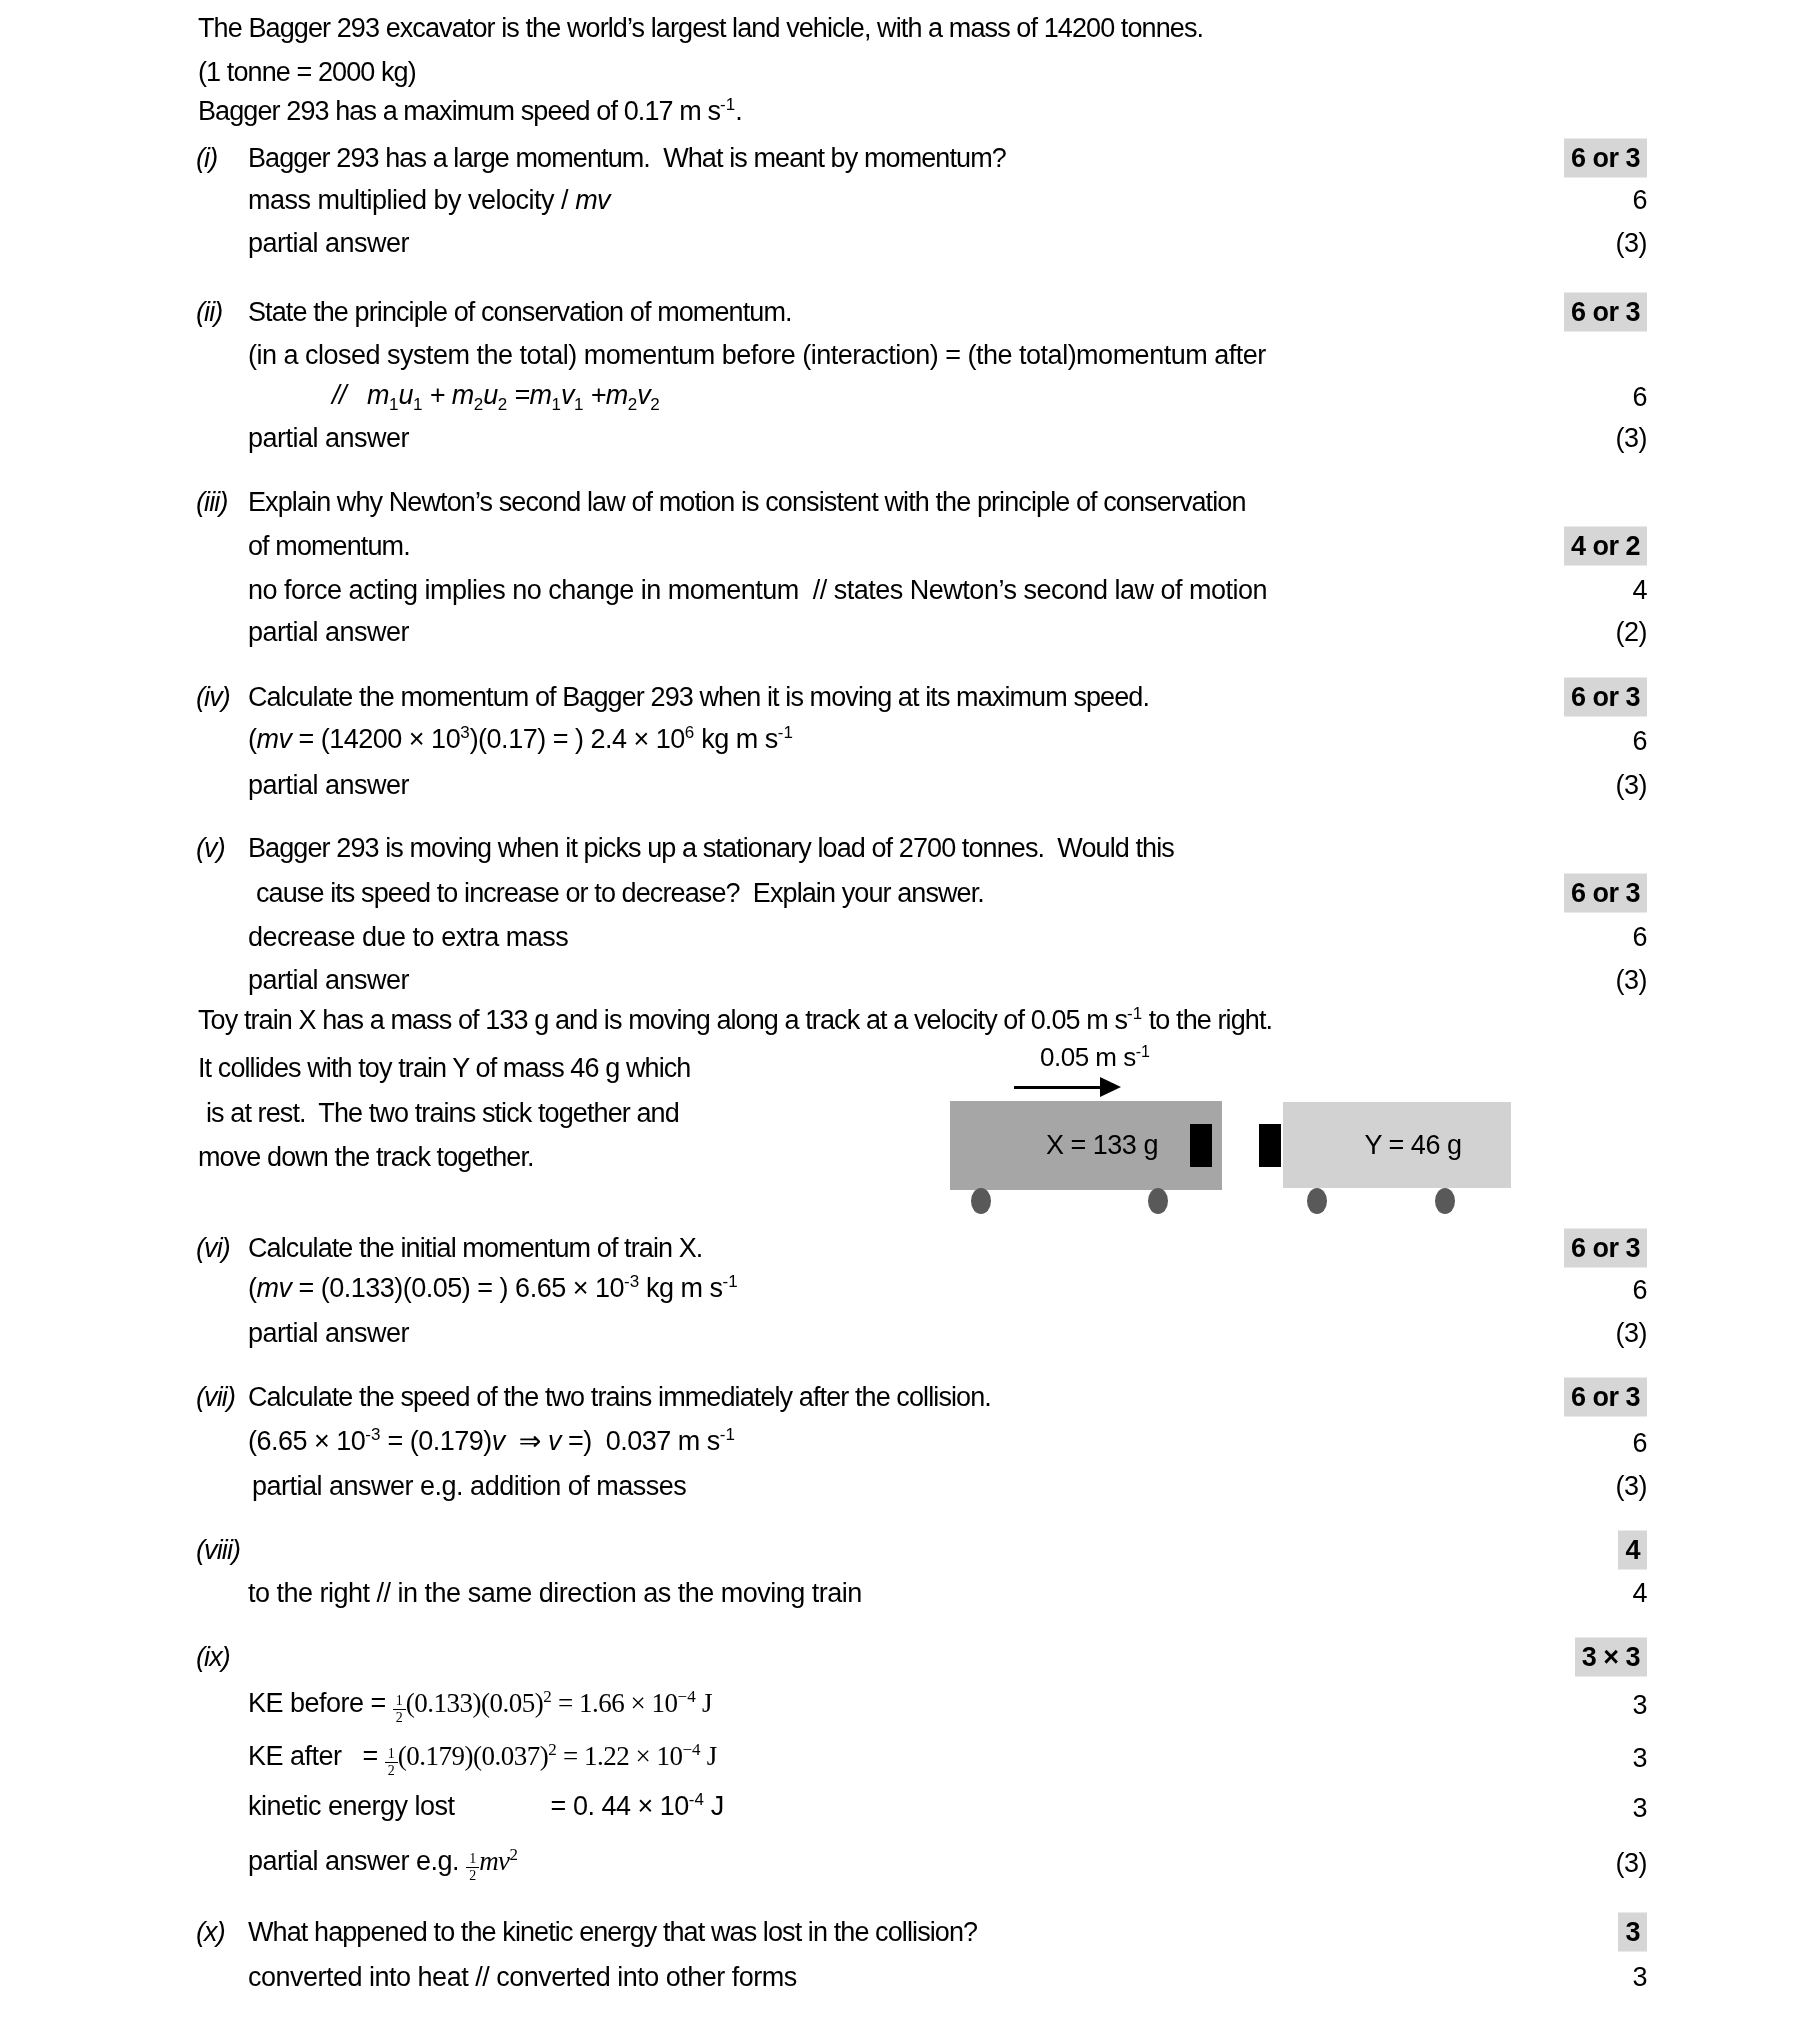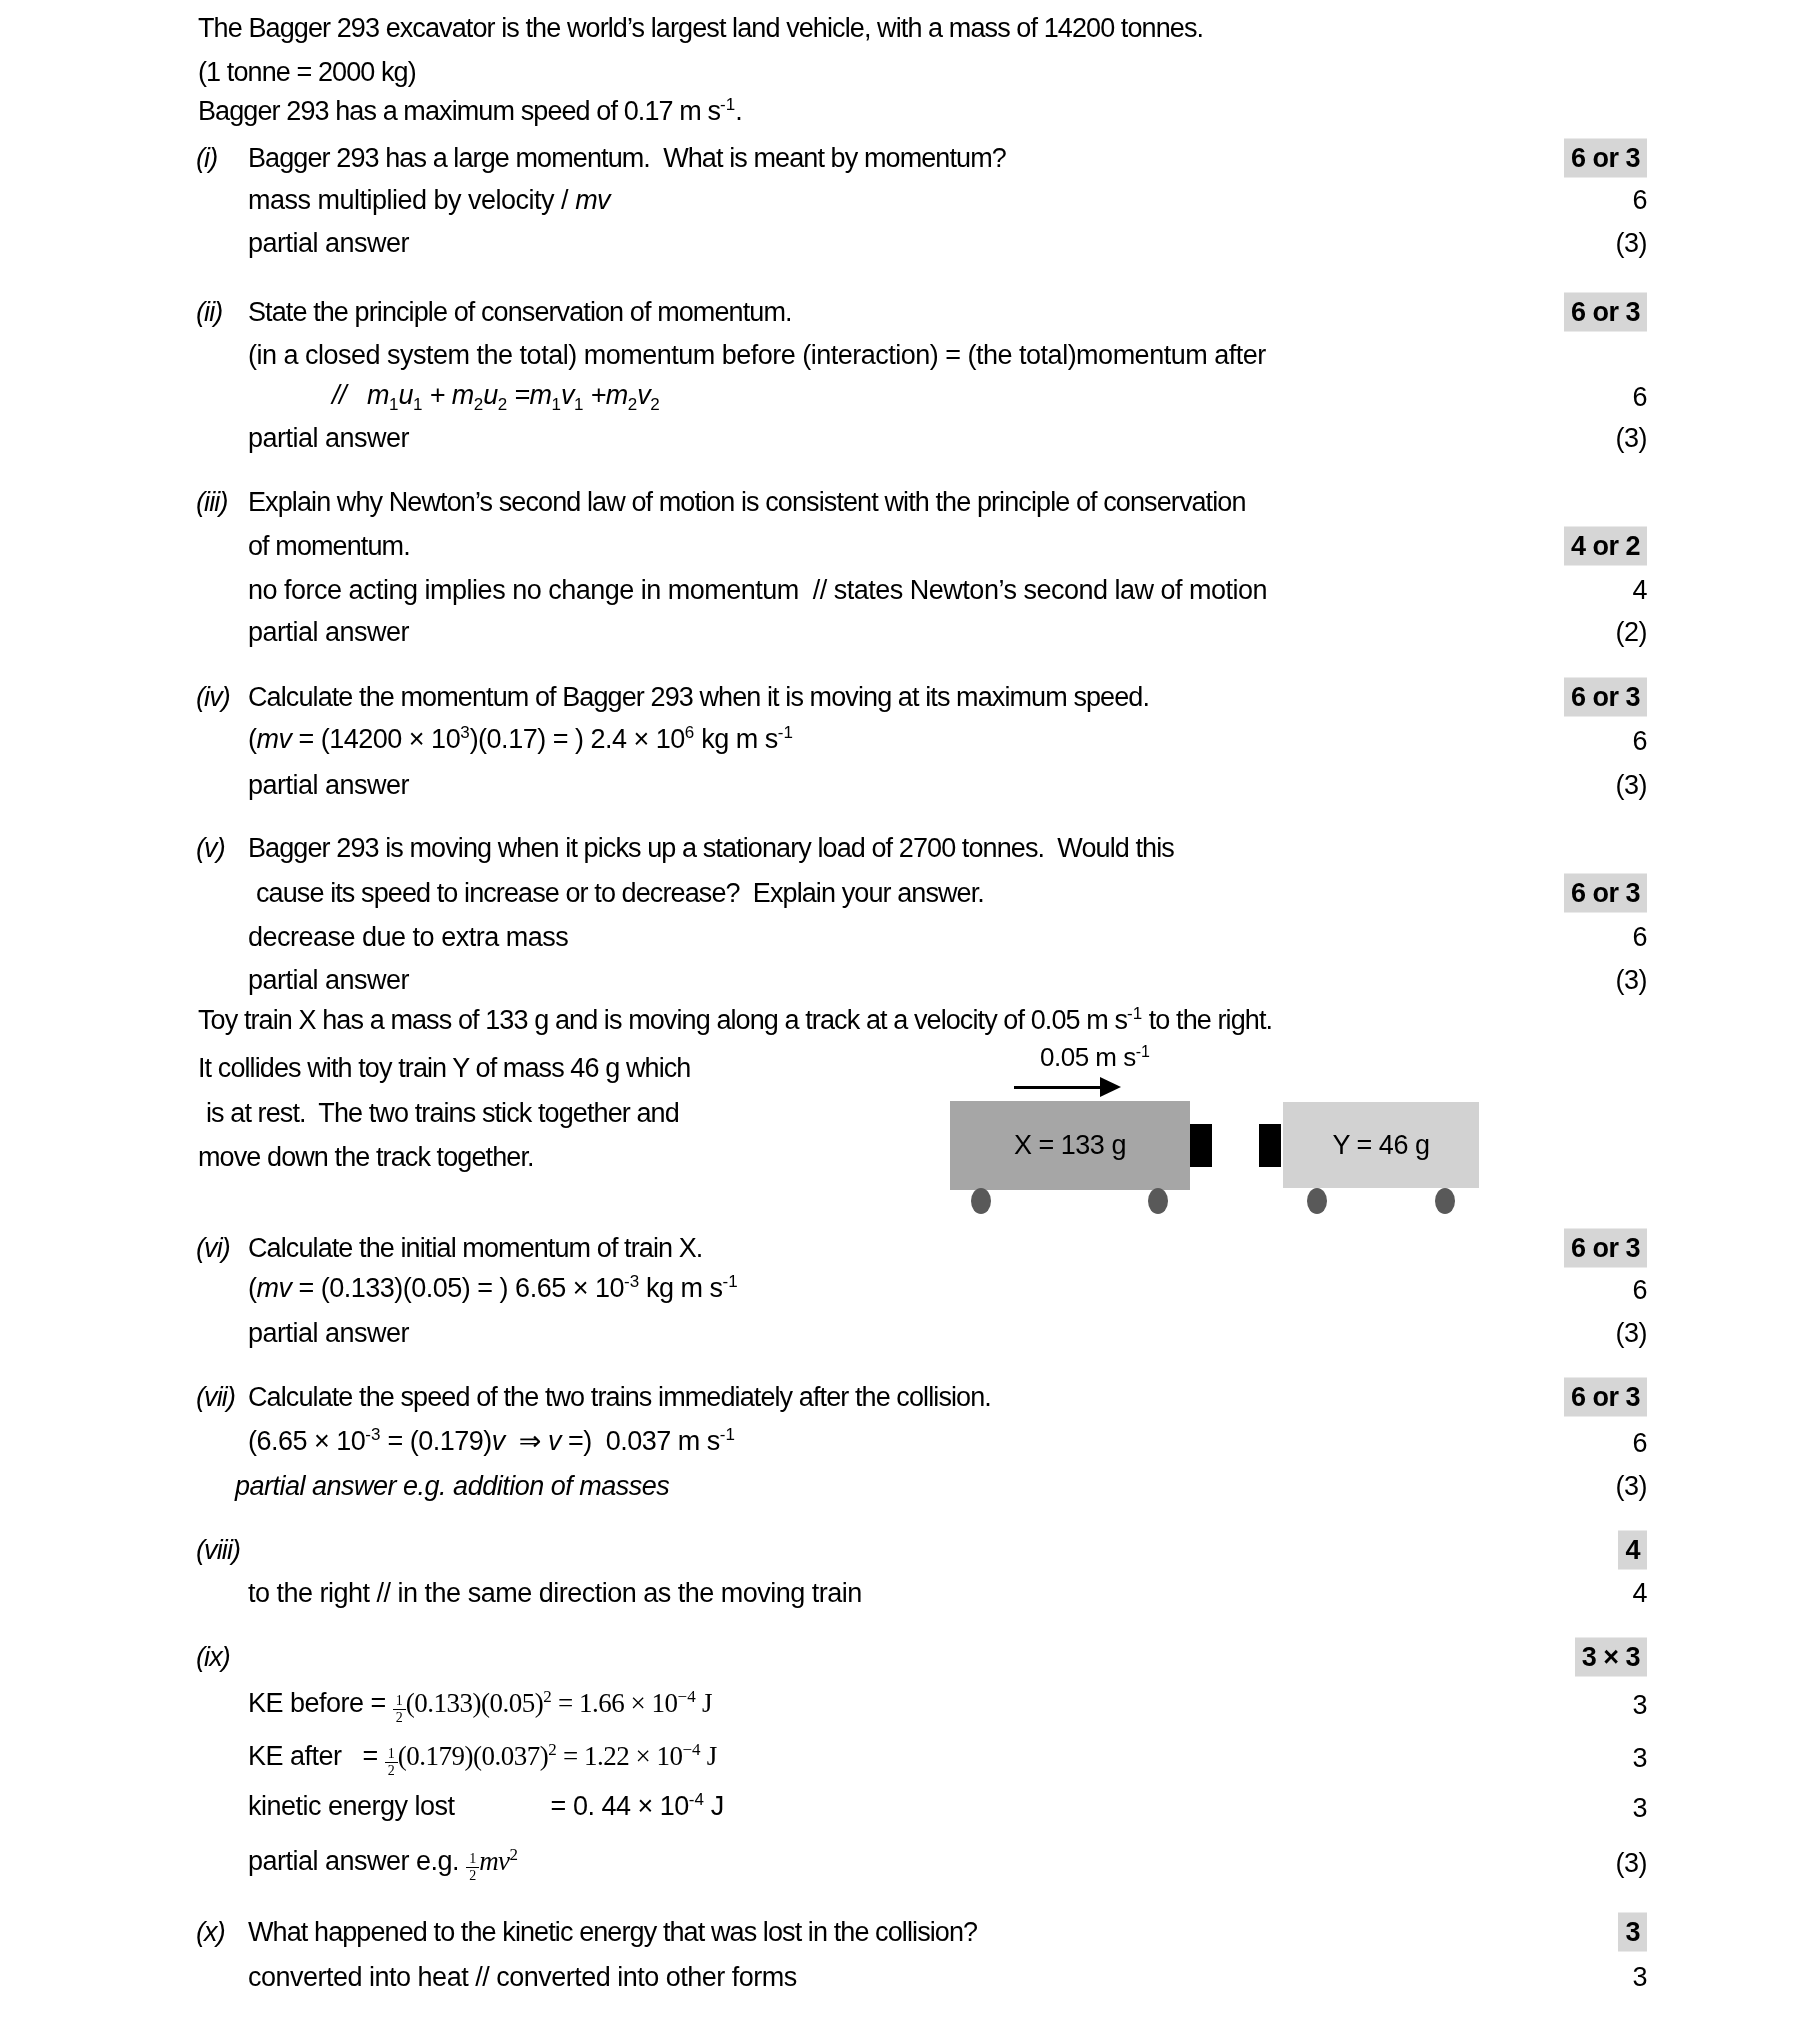--- a/index.html
+++ b/index.html
@@ -33,21 +33,21 @@
   }
   .frac .fn{display:block;border-bottom:1.5px solid #000;padding:0 3px;}
   .frac .fd{display:block;padding-top:1px;}
   
   .vel-label{position:absolute;left:1040px;top:1042px;font-size:26px;letter-spacing:-0.5px;white-space:pre;}
   .vel-label .sup{font-size:16px;top:-9px;}
   .arrow-line{position:absolute;left:1014px;top:1086px;width:88px;height:0;border-top:3px solid #000;}
   .arrow-head{position:absolute;left:1100px;top:1077px;width:0;height:0;
     border-left:21px solid #000;border-top:10px solid transparent;border-bottom:10px solid transparent;}
   .train{position:absolute;display:flex;align-items:center;justify-content:center;
-    font-size:27px;letter-spacing:-0.5px;}
+    font-size:27px;letter-spacing:-0.5px;padding-left:32px;}
   #train-x{left:950px;top:1101px;width:240px;height:89px;}
   #train-y{left:1283px;top:1102px;width:196px;height:86px;}
   .coupler{position:absolute;top:1124px;width:22px;height:43px;}
   #coupler-x{left:1190px;}
   #coupler-y{left:1259px;}
   .wheel{position:absolute;top:1188px;width:20px;height:26px;border-radius:50%;}
 </style>
 </head>
 <body>
 
@@ -165,21 +165,21 @@
       <div class="row bold" style="top: 1374px;">
         <span class="qlabel">(vii)</span>
         <span class="line" style="left: 248px;"><span class="">Calculate the speed of the two trains immediately after the collision.</span></span>
         <span class="mark hl" style="background: rgb(214, 214, 214);">6 or 3</span>
       </div>
       <div class="row" style="top: 1420px;">
         <span class="line" style="left: 248px;"><span class="">(6.65 × 10</span><span class="sup">-3</span><span class=""> = (0.179)</span><span class="i">v</span><span class="">  ⇒ </span><span class="i">v</span><span class=""> =)  0.037 m s</span><span class="sup">-1</span></span>
         <span class="mark">6</span>
       </div>
       <div class="row" style="top: 1463px;">
-        <span class="line" style="left: 235px; font-style: italic;"><span class="">partial answer e.g. addition of masses</span></span>
+        <span class="line" style="left: 252px;"><span class="">partial answer e.g. addition of masses</span></span>
         <span class="mark">(3)</span>
       </div>
       <div class="row bold" style="top: 1527px;">
         <span class="qlabel">(viii)</span>
         <span class="mark hl" style="background: rgb(214, 214, 214);">4</span>
       </div>
       <div class="row" style="top: 1570px;">
         <span class="line" style="left: 248px;"><span class="">to the right // in the same direction as the moving train</span></span>
         <span class="mark">4</span>
       </div>

